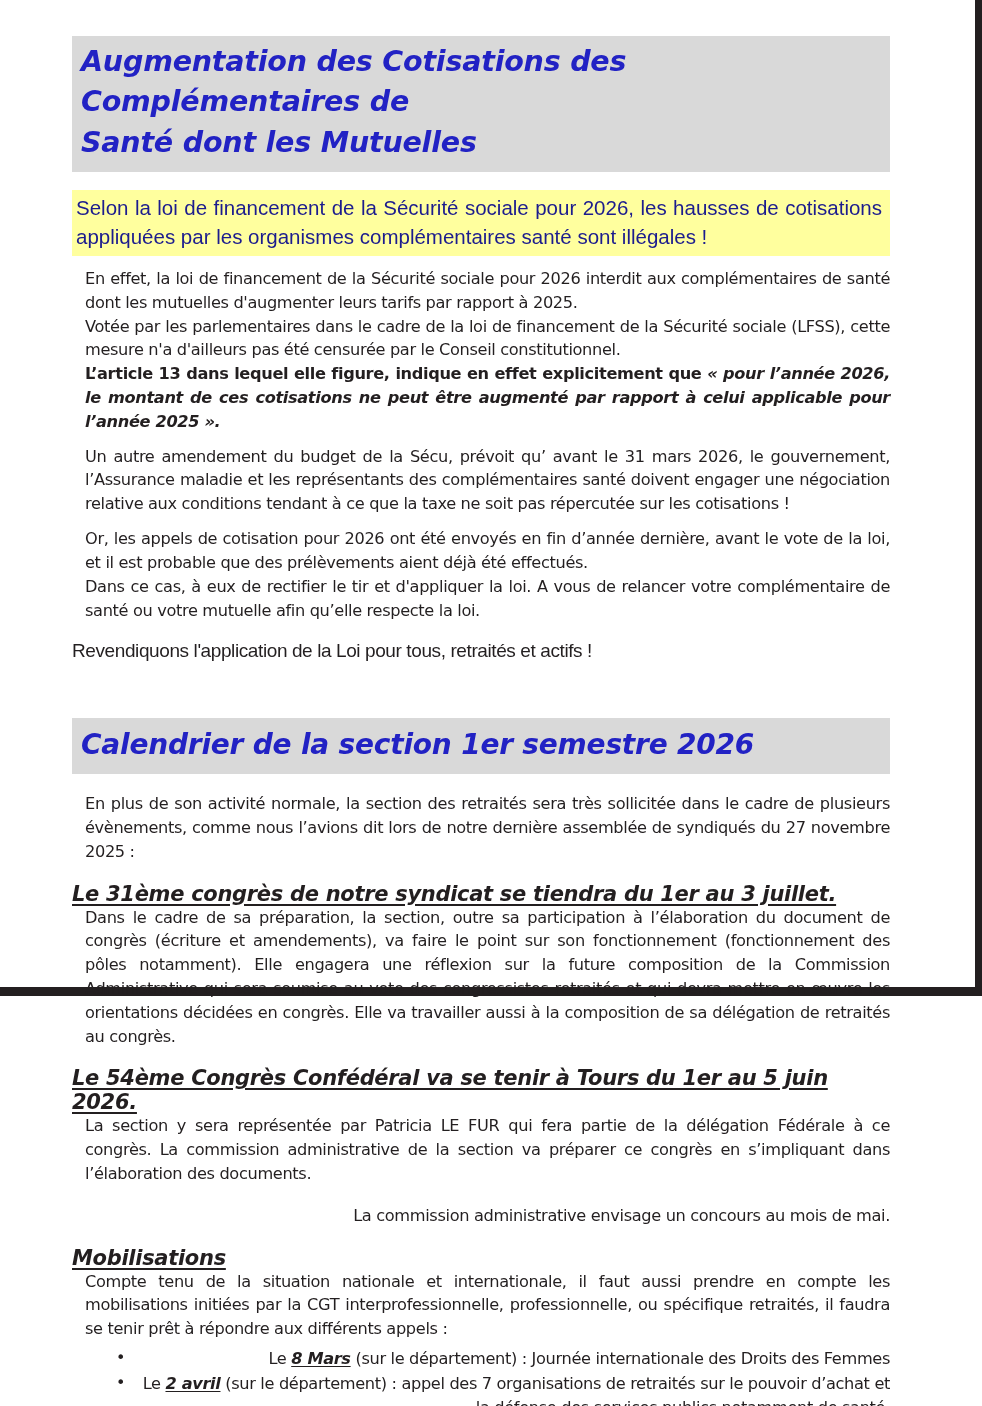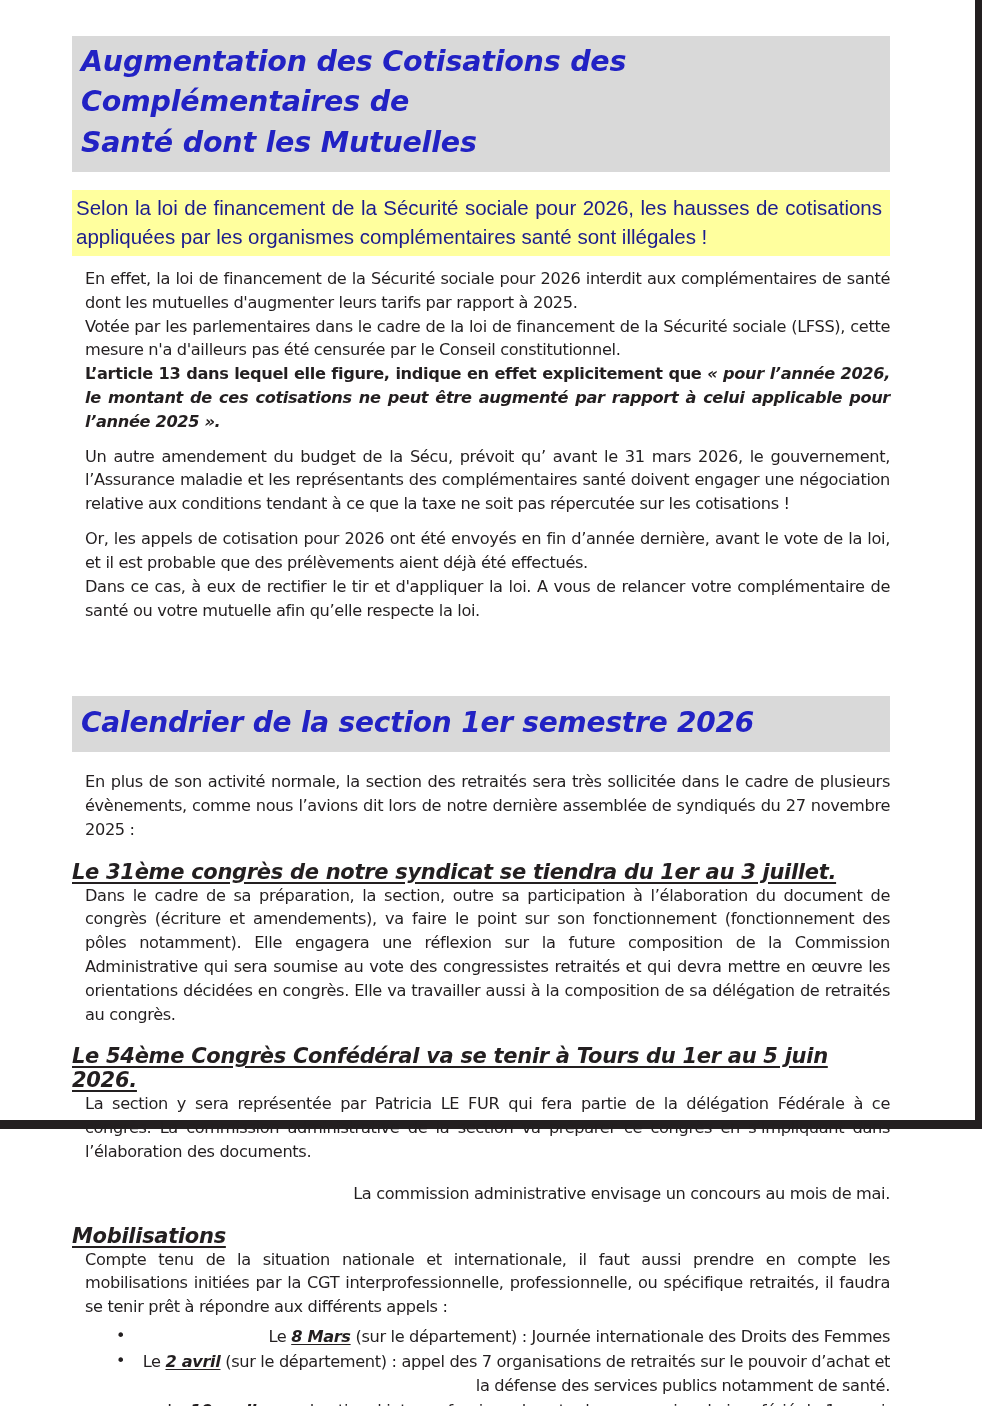--- a/index.html
+++ b/index.html
@@ -11,21 +11,21 @@
     width: 982px;
     height: 1406px;
     font-family: "Liberation Sans", sans-serif;
     overflow: hidden;
   }
 
   
   #page {
     position: relative;
     width: 982px;
-    height: 1129px;
+    height: 996px;
     box-sizing: border-box;
     background: #ffffff;
     border-right: 7px solid #231f20;
     border-bottom: 9px solid #231f20;
   }
 
   #content {
     position: absolute;
     left: 72px;
     top: 36px;
@@ -162,20 +162,21 @@
 
     <p class="body-text blk">Un autre amendement du budget de la Sécu, prévoit qu’ avant le 31 mars 2026, le gouvernement, l’Assurance maladie et les représentants des complémentaires santé doivent engager une négociation relative aux conditions tendant à ce que la taxe ne soit pas répercutée sur les cotisations !</p>
 
     <div class="gap-sm"></div>
 
     <p class="body-text blk">Or, les appels de cotisation pour 2026 ont été envoyés en fin d’année dernière, avant le vote de la loi, et il est probable que des prélèvements aient déjà été effectués.</p>
     <p class="body-text blk">Dans ce cas, à eux de rectifier le tir et d'appliquer la loi. A vous de relancer votre complémentaire de santé ou votre mutuelle afin qu’elle respecte la loi.</p>
 
     <div class="gap-md"></div>
 
+    <p class="slogan">Revendiquons l'application de la Loi pour tous, retraités et actifs !</p>
 
     <div class="gap-xl"></div>
 
     <div class="band h2">Calendrier  de la section 1er semestre 2026</div>
 
     <div class="gap-md"></div>
 
     <p class="body-text blk">En plus de son activité normale, la section des retraités sera très sollicitée dans le cadre de plusieurs évènements, comme nous l’avions dit lors de notre dernière assemblée de syndiqués du 27 novembre 2025 :</p>
 
     <div class="gap-md"></div>

